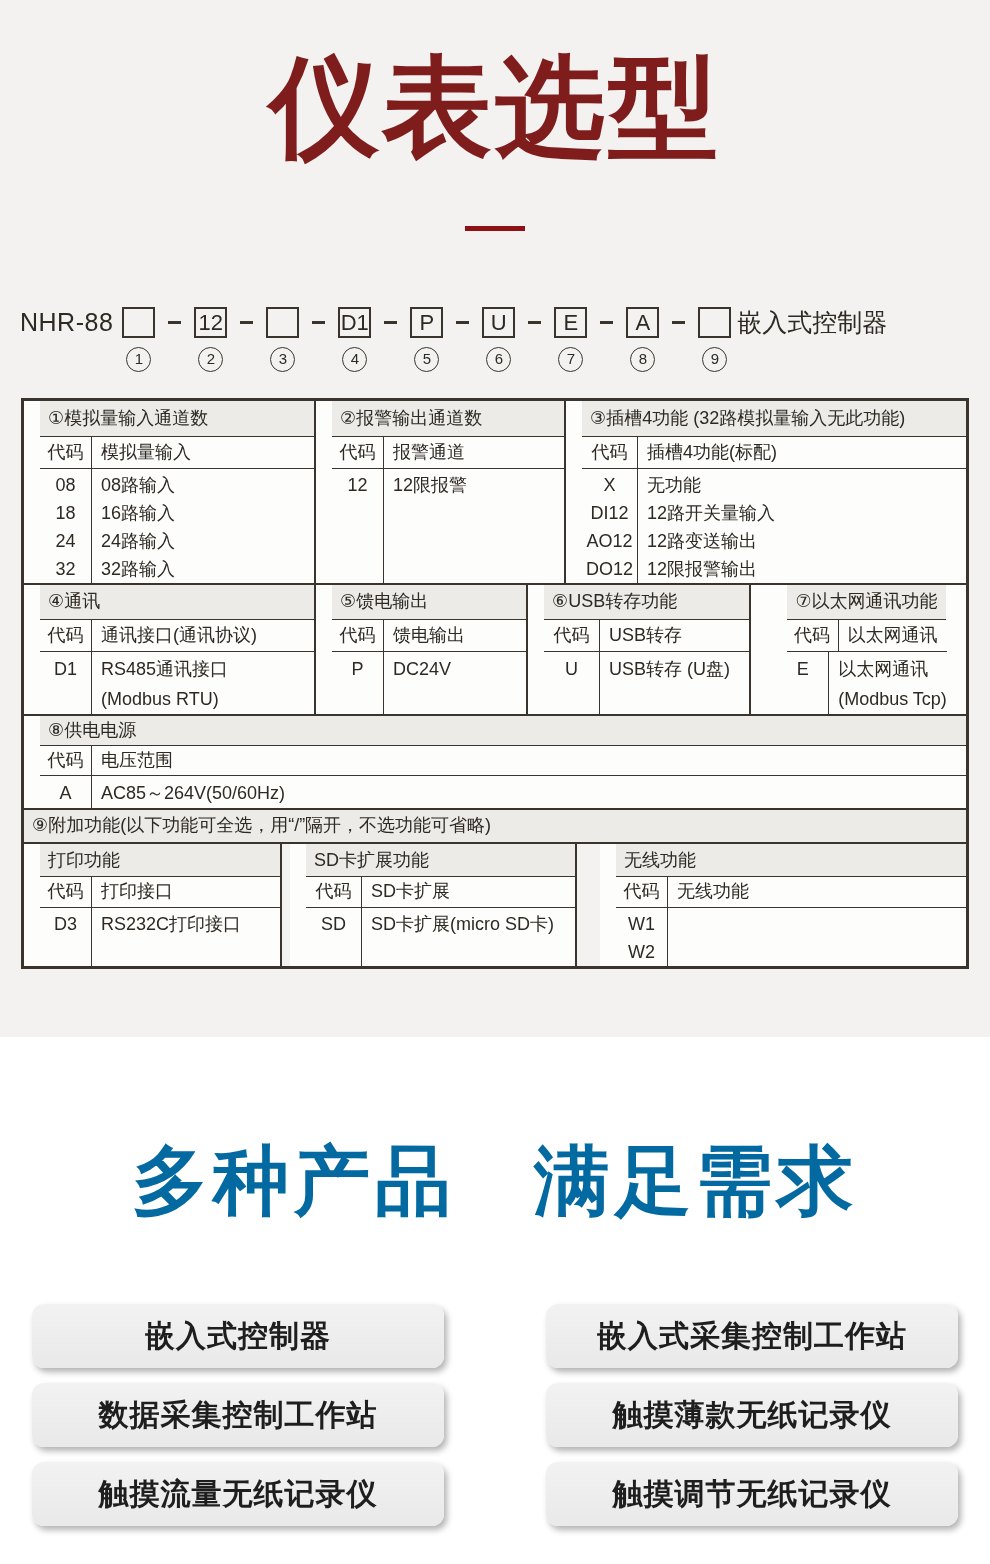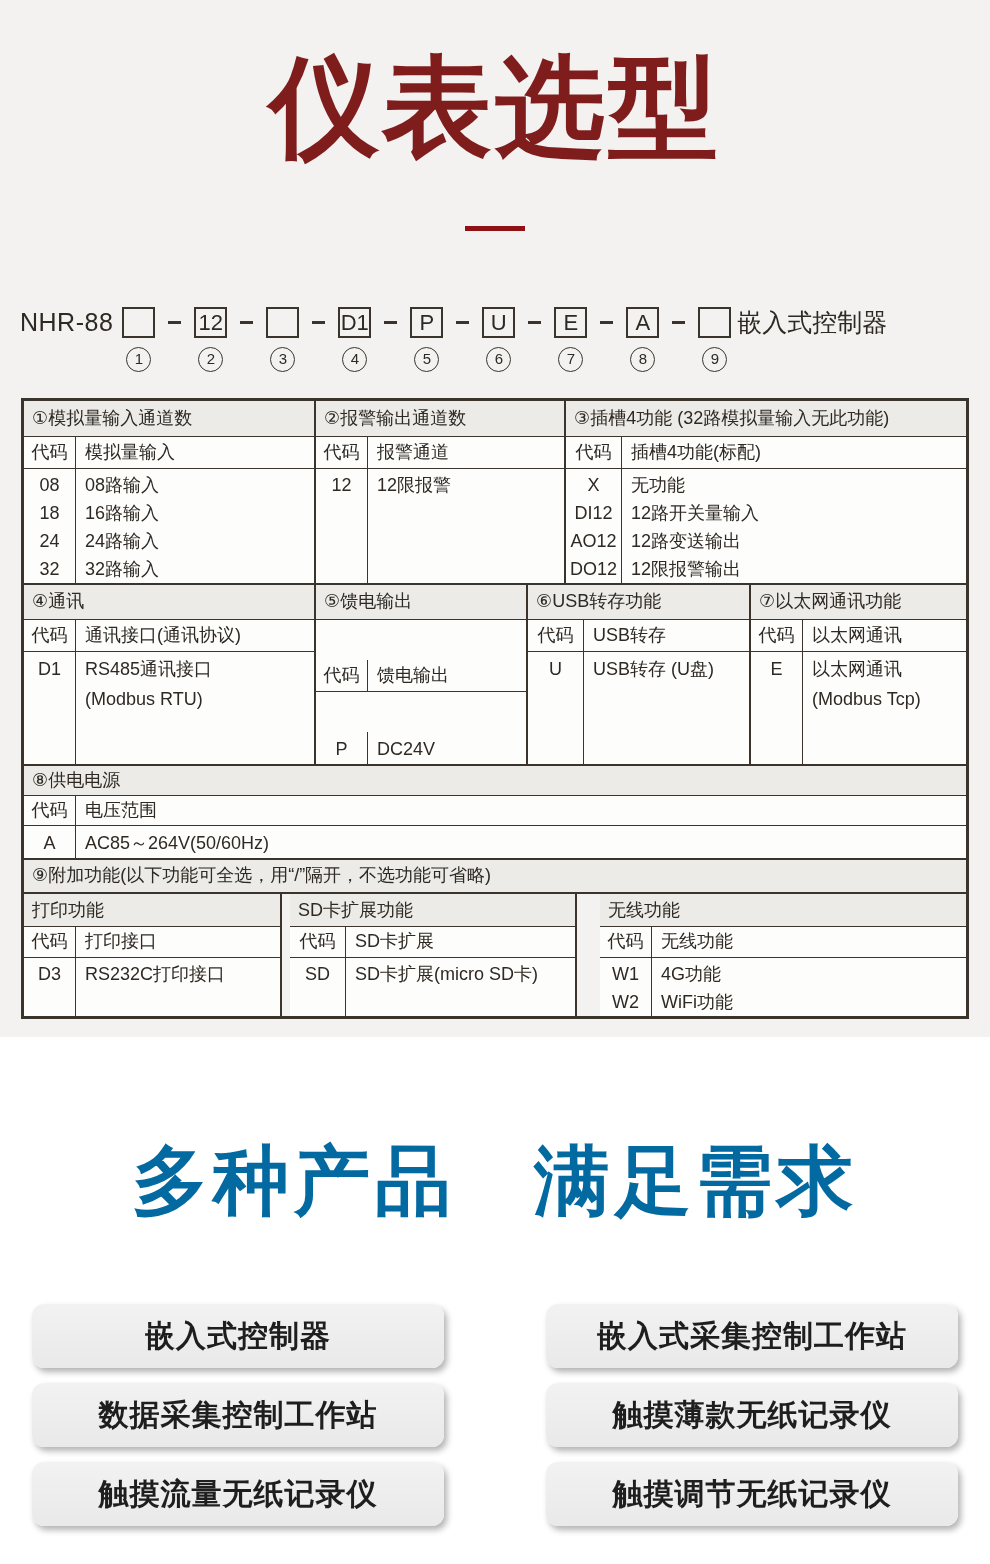--- a/index.html
+++ b/index.html
@@ -39,21 +39,21 @@
     font-size:15px;line-height:22px;text-align:center;margin-top:9px;
   }
   .dash{width:13px;height:3px;background:var(--line);margin:14px 13px 0;flex:none;}
   
   .spec-table{
     width:948px;margin:26px auto 0;border:3px solid var(--line);
     font-size:18px;line-height:1;background:transparent;
   }
   .band{display:flex;border-top:2px solid var(--line);}
   .band:first-child{border-top:none;}
-  .sec{display:flex;flex-direction:column;background:var(--cellbg);}
+  .sec{display:flex;flex-direction:column;background:var(--cellbg);padding-left:16px;}
   .sec + .sec{border-left:2px solid var(--line);}
   .sec-title{
     background:var(--hdrbg);border-bottom:1.5px solid var(--line);
     height:36px;line-height:34px;padding:0 8px;white-space:nowrap;overflow:hidden;
   }
   .sec-head{display:flex;border-bottom:1.5px solid var(--line);height:32px;}
   .cc{width:52px;flex:none;text-align:center;border-right:1.5px solid var(--line);}
   .cw56 .cc{width:56px;}
   .cl{flex:1;padding:0 9px;white-space:nowrap;overflow:hidden;}
   .sec-head .cc,.sec-head .cl{line-height:30px;}
@@ -72,23 +72,23 @@
   .band-e{background:var(--pagebg);}
   .band-e .sec{border-left:none;}
   .band-e .sec-title{height:33px;line-height:32px;}
   .band-e .sec-head{height:31px;}
   .band-e .sec-head .cc,.band-e .sec-head .cl{line-height:29px;}
   
   .w290{width:290px;flex:none;}
   .w250{width:250px;flex:none;}
   .grow{flex:1;}
   
-  .w212{width:212px;flex:none;gap:40px;}
+  .w212{width:212px;flex:none;}
   .w223{width:223px;flex:none;}
-  .w217{flex:1;}
+  .w217{flex:1;align-items:center;}
   
   .box1{width:258px;flex:none;border-right:2px solid var(--line);}
   .box2{width:287px;flex:none;margin-left:8px;border-left:2px solid var(--line);border-right:2px solid var(--line);}
   .box3{flex:1;margin-left:23px;border-left:2px solid var(--line);}
   .wfull{width:100%;}
   
   .bottom-area{width:990px;background:#ffffff;}
   .headline{
     display:flex;justify-content:center;gap:78px;margin-top:94px;
     font-size:76px;font-weight:900;color:#0369a1;letter-spacing:5px;white-space:nowrap;
@@ -367,24 +367,20 @@
       <div class="sec box3">
         <div class="sec-title">无线功能</div>
         <div class="sec-head">
           <div class="cc">代码</div>
           <div class="cl">无线功能</div>
         </div>
         <div class="sec-body">
           <div class="cc">
             <div class="rowline">W1</div>
             <div class="rowline">W2</div>
-          </div>
-          <div class="cl">
-            <div class="rowline">4G功能</div>
-            <div class="rowline">WiFi功能</div>
           </div>
         </div>
       </div>
     </div>
 
   </div>
 </div>
 
 <div class="bottom-area">
   <div class="headline">

